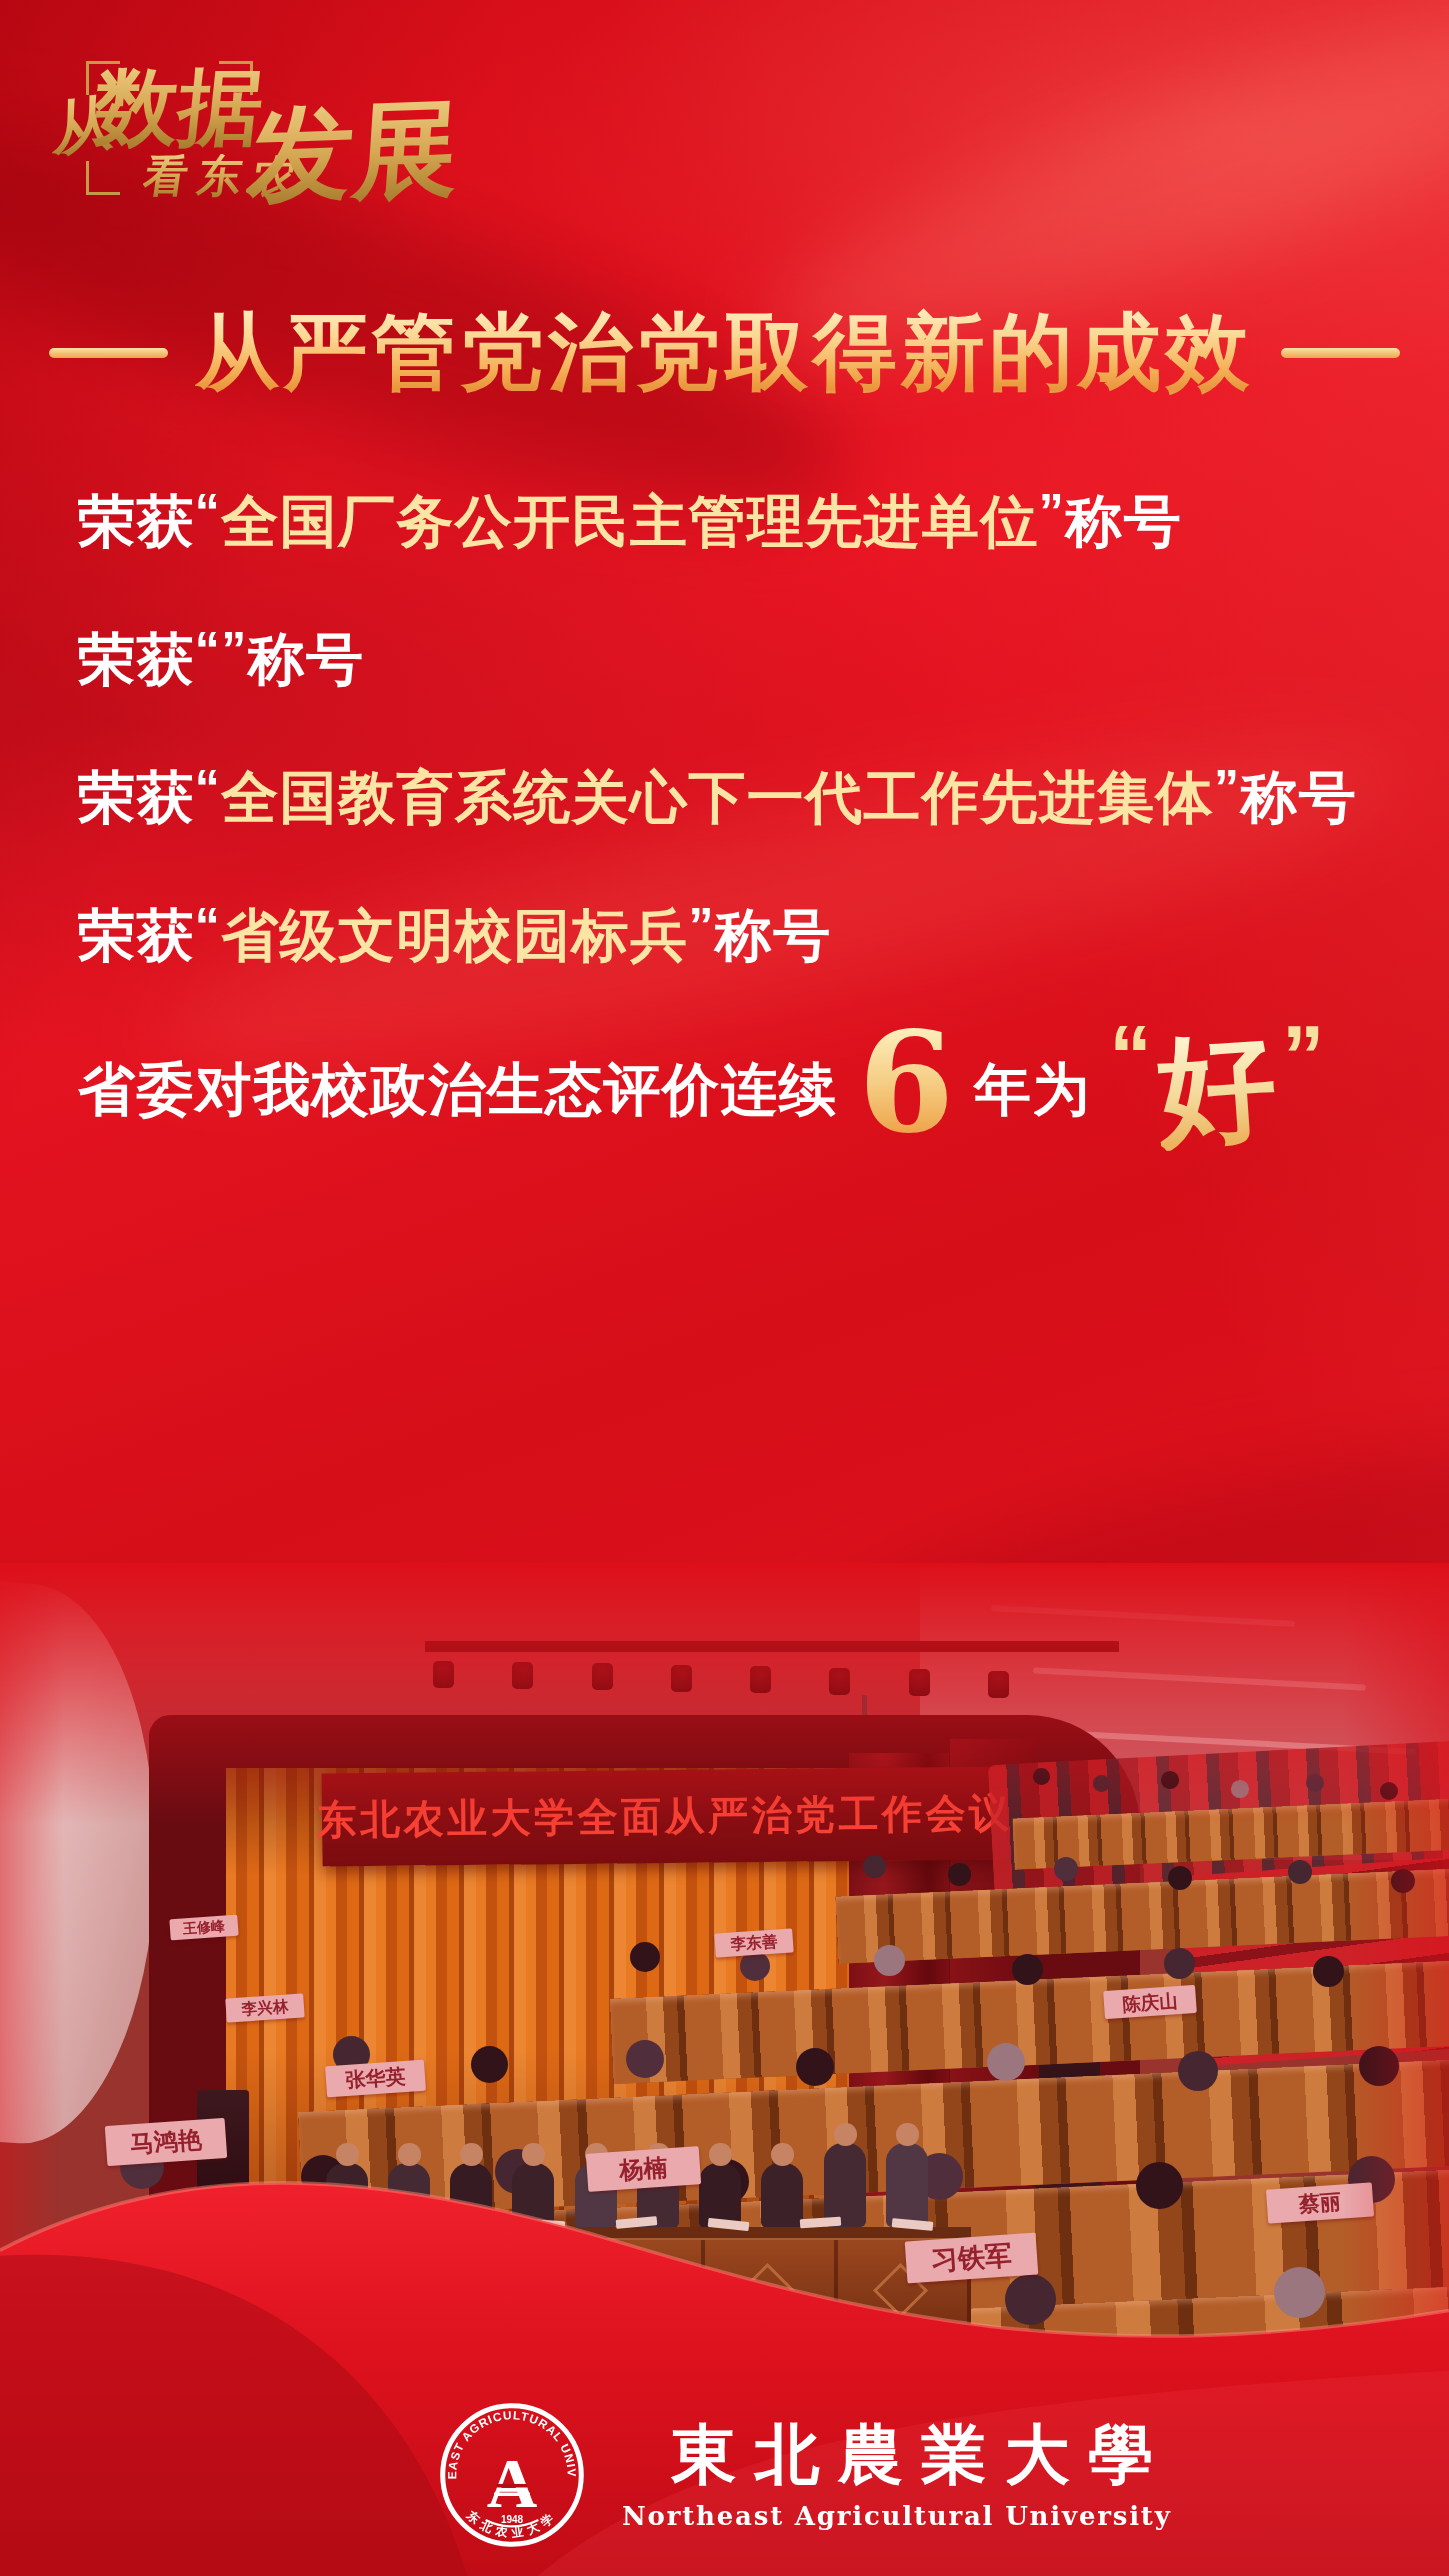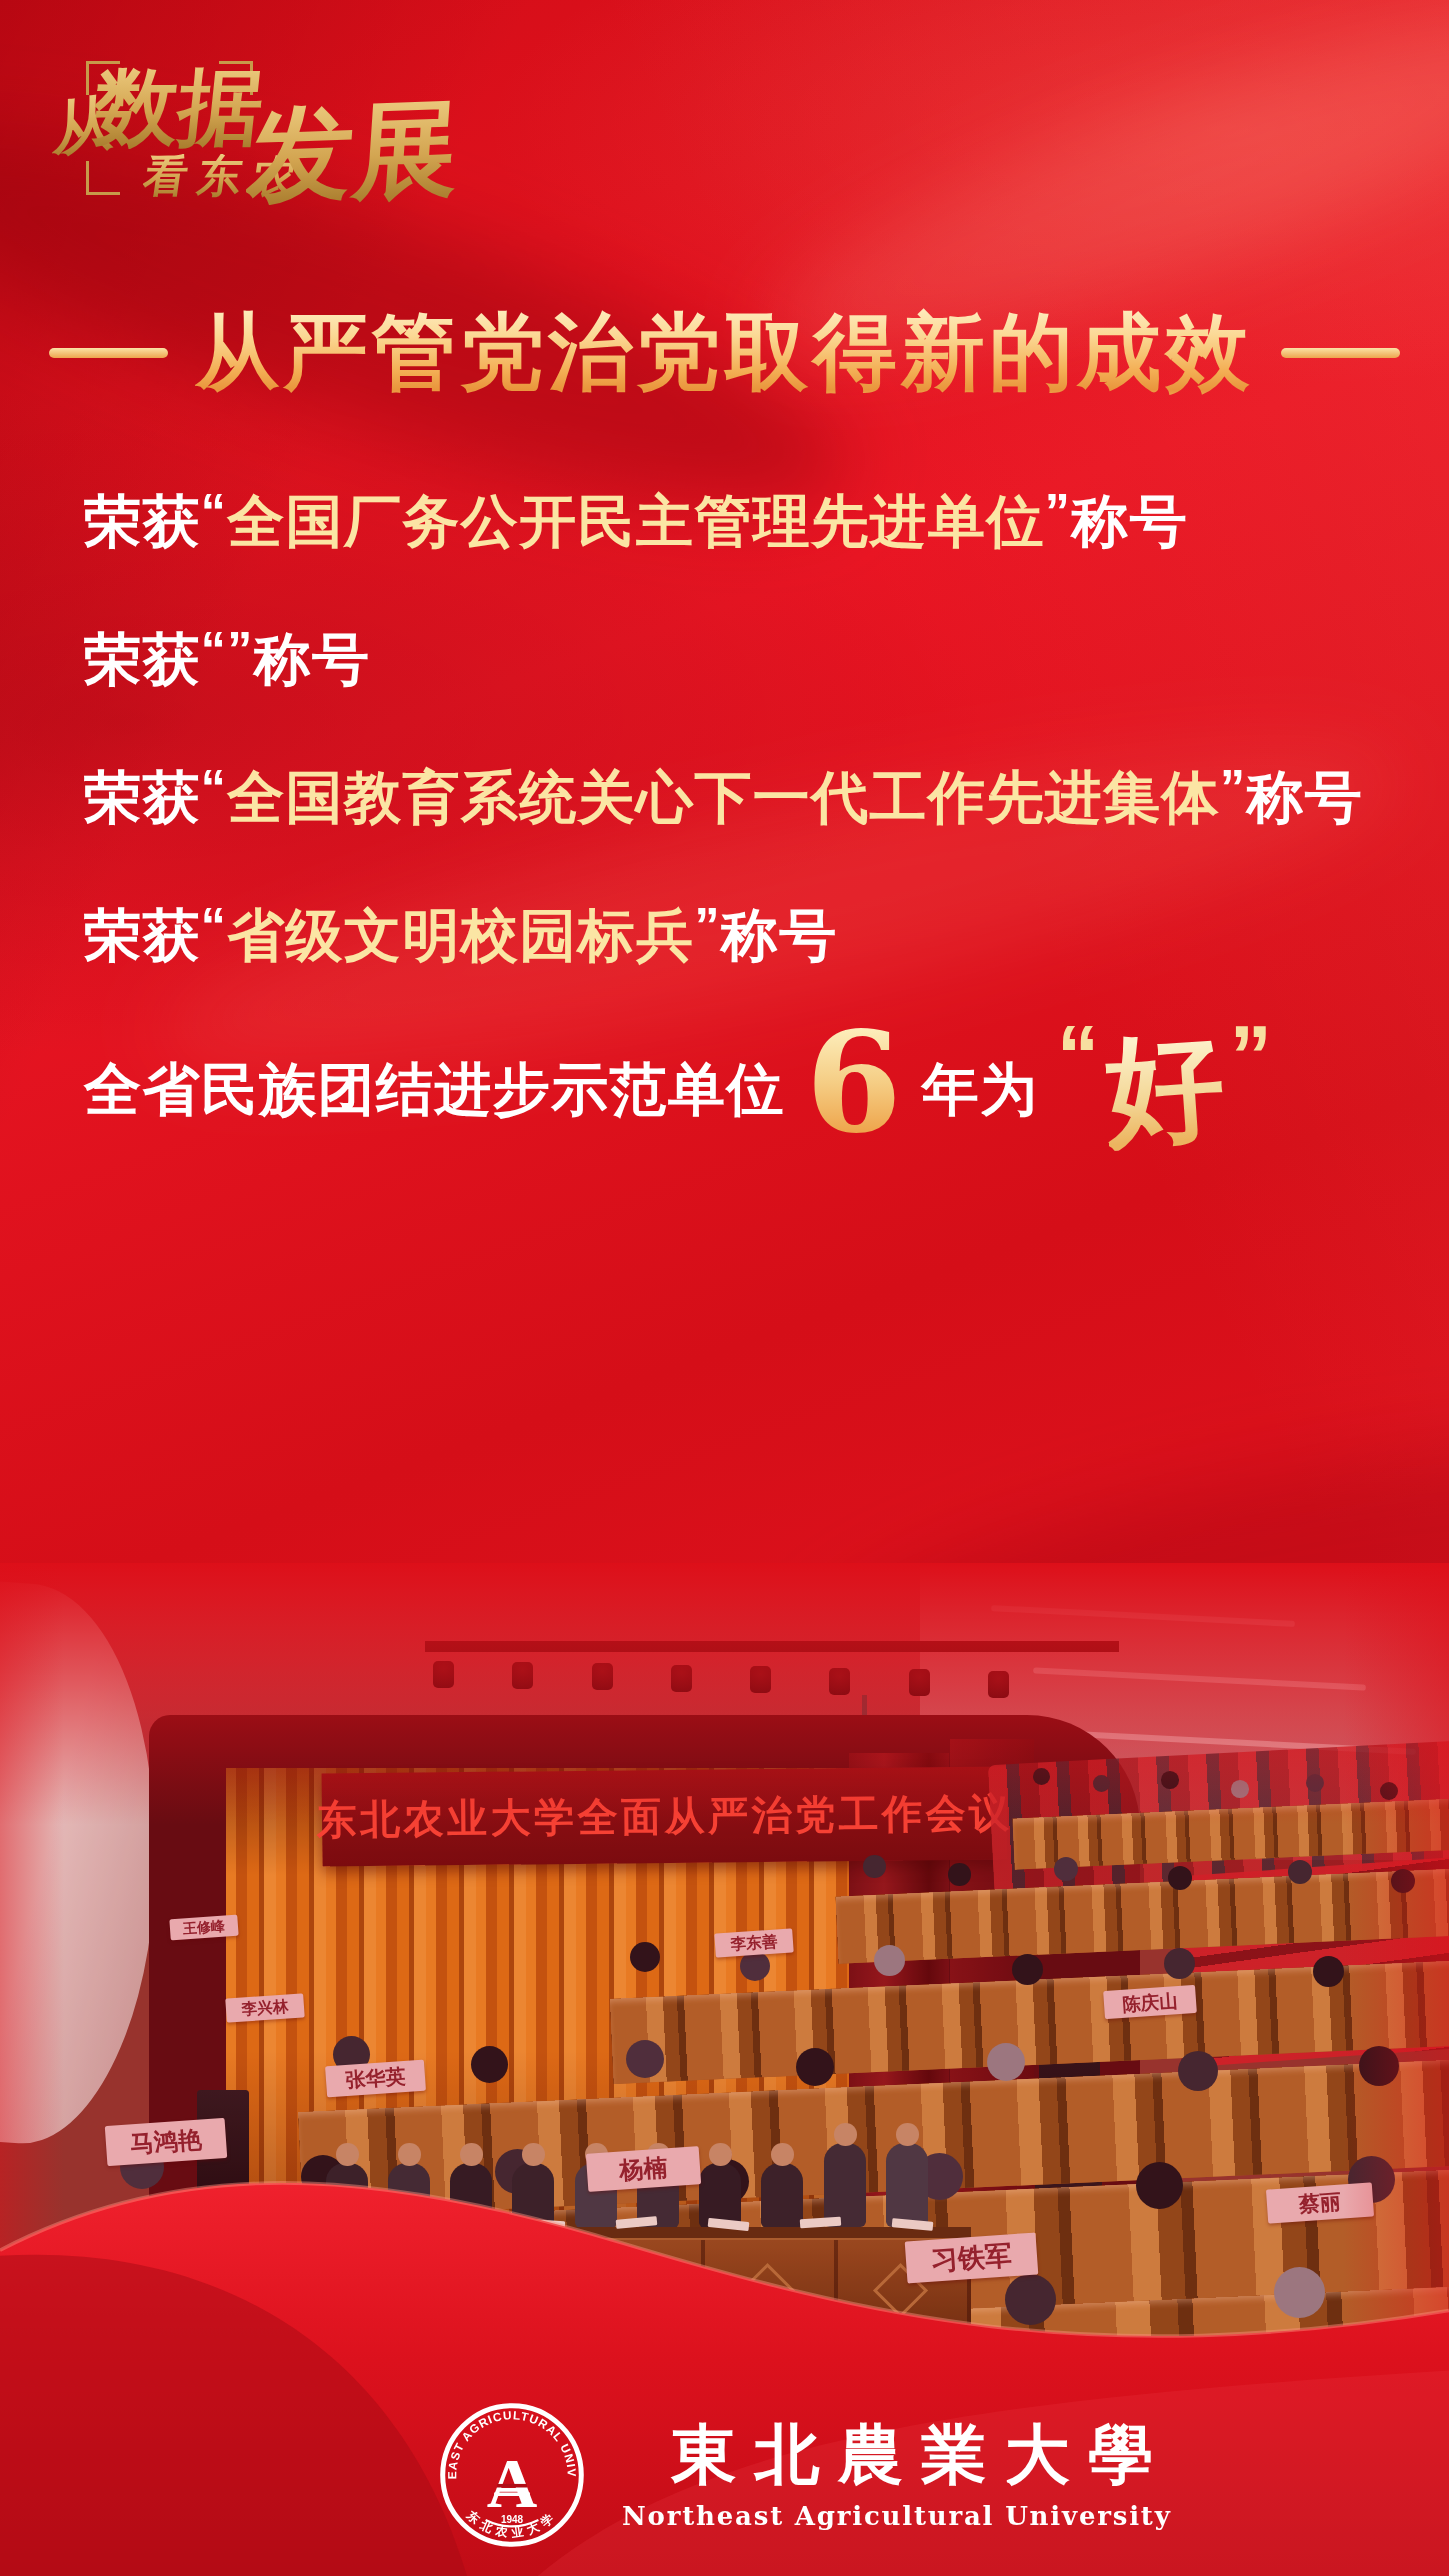--- a/index.html
+++ b/index.html
@@ -30,21 +30,21 @@
   
   .title-row{position:absolute;left:0;top:296px;width:1449px;display:flex;align-items:center;
              justify-content:center;gap:27px;z-index:5;}
   .title-row h1{margin:0;font-size:84px;font-weight:900;letter-spacing:4.2px;
     font-family:"DejaVu Serif","Liberation Serif",serif;
     background:linear-gradient(180deg,#fff0c8 5%,#fbd894 35%,#f3ae54 66%,#e9953c 82%,#f7c878 100%);
     -webkit-background-clip:text;background-clip:text;color:transparent;}
   .dash{width:119px;height:10px;border-radius:5px;
         background:linear-gradient(180deg,#fbe3a6,#eda54e);}
   
-  .ach-list{position:absolute;left:84px;top:453px;width:1352px;margin:0;padding:0;
+  .ach-list{position:absolute;left:78px;top:453px;width:1352px;margin:0;padding:0;
             list-style:none;z-index:5;}
   .ach{height:138px;display:flex;align-items:center;font-size:57px;font-weight:700;
        letter-spacing:1.4px;white-space:nowrap;}
   .ach-last{height:170px;}
   .w{color:#ffffff;}
   .g{color:#fbe5a4;}
   .q{font-size:50px;transform:translateY(-10px);}
   .big-num{font-size:138px;line-height:1;margin:0 18.4px 0 21px;font-weight:700;
     font-family:"DejaVu Serif","Liberation Serif",serif;
     background:linear-gradient(180deg,#fdeebc 10%,#f5cd84 50%,#eda045 90%);
@@ -180,21 +180,21 @@
         <span class="w">称号</span>
     </li>
     <li class="ach">
       <span class="w">荣获</span>
         <span class="w q">“</span>
         <span class="g">省级文明校园标兵</span>
         <span class="w q">”</span>
         <span class="w">称号</span>
     </li>
     <li class="ach ach-last">
-      <span class="w">全省民族团结进步示范单位</span>
+      <span class="w">省委对我校政治生态评价连续</span>
         <span class="big-num">6</span>
         <span class="w">年为</span>
         <span class="bq mid-gap">“</span>
         <span class="big-word">好</span>
         <span class="bq">”</span>
     </li>
   </ul>
 
   <figure class="photo" style="margin:0;">
     <div class="ph-ceiling"></div>

